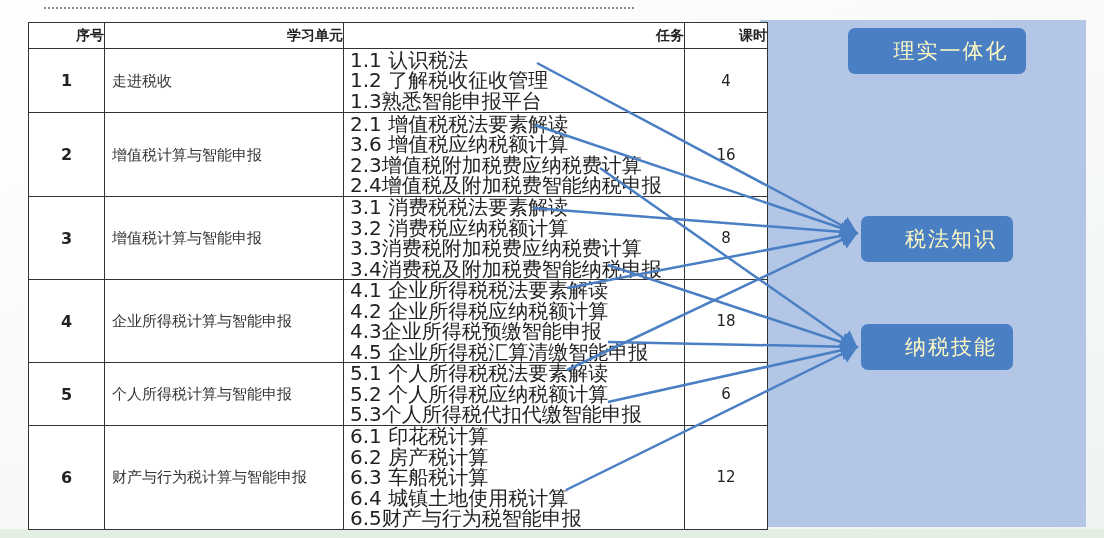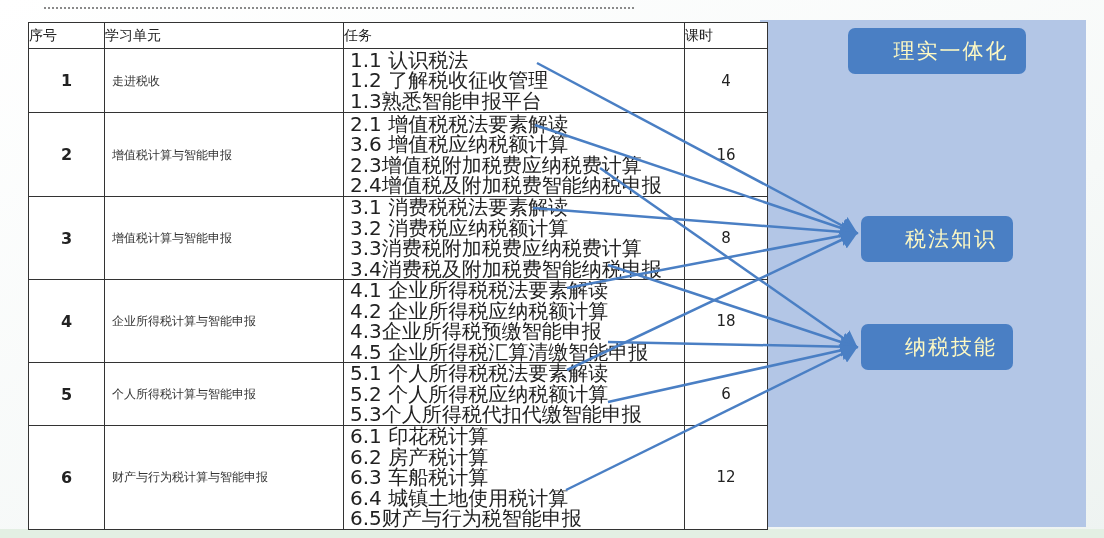--- a/index.html
+++ b/index.html
@@ -17,23 +17,23 @@
     background:#e3efe3;
   }
   table.course {
     position:absolute; left:28px; top:22px;
     border-collapse:collapse; background:#ffffff;
     font-size:14px; color:#222;
   }
   table.course td, table.course th {
     border:1.5px solid #333; padding:0; vertical-align:middle;
   }
-  table.course th { font-weight:normal; text-align:left; height:25px; font-size:14px;margin-top:8px; }
+  table.course th { font-weight:bold; text-align:right; height:25px; font-size:14px;margin-top:8px; }
   .c-no { width:75px; text-align:center; font-weight:bold; font-size:16px; }
-  .c-unit { width:231px; padding-left:7px !important; font-size:12px; color:#333; line-height:22px; }
+  .c-unit { width:231px; padding-left:7px !important; font-size:15px; color:#333; line-height:22px; }
   .c-task { width:334px; padding-left:6px !important; font-size:20px; line-height:20.5px; }
   .c-hrs { width:82px; text-align:center; font-size:15px; }
   .task-line { white-space:nowrap; display:block; }
   .panel {
     position:absolute; left:760px; top:20px; width:326px; height:507px;
     background:#b3c6e6;
   }
   .tag {
     position:absolute; background:#4a7fc4; color:#fef9c3; border-radius:7px;
     text-align:center; font-size:21px; letter-spacing:2px;

